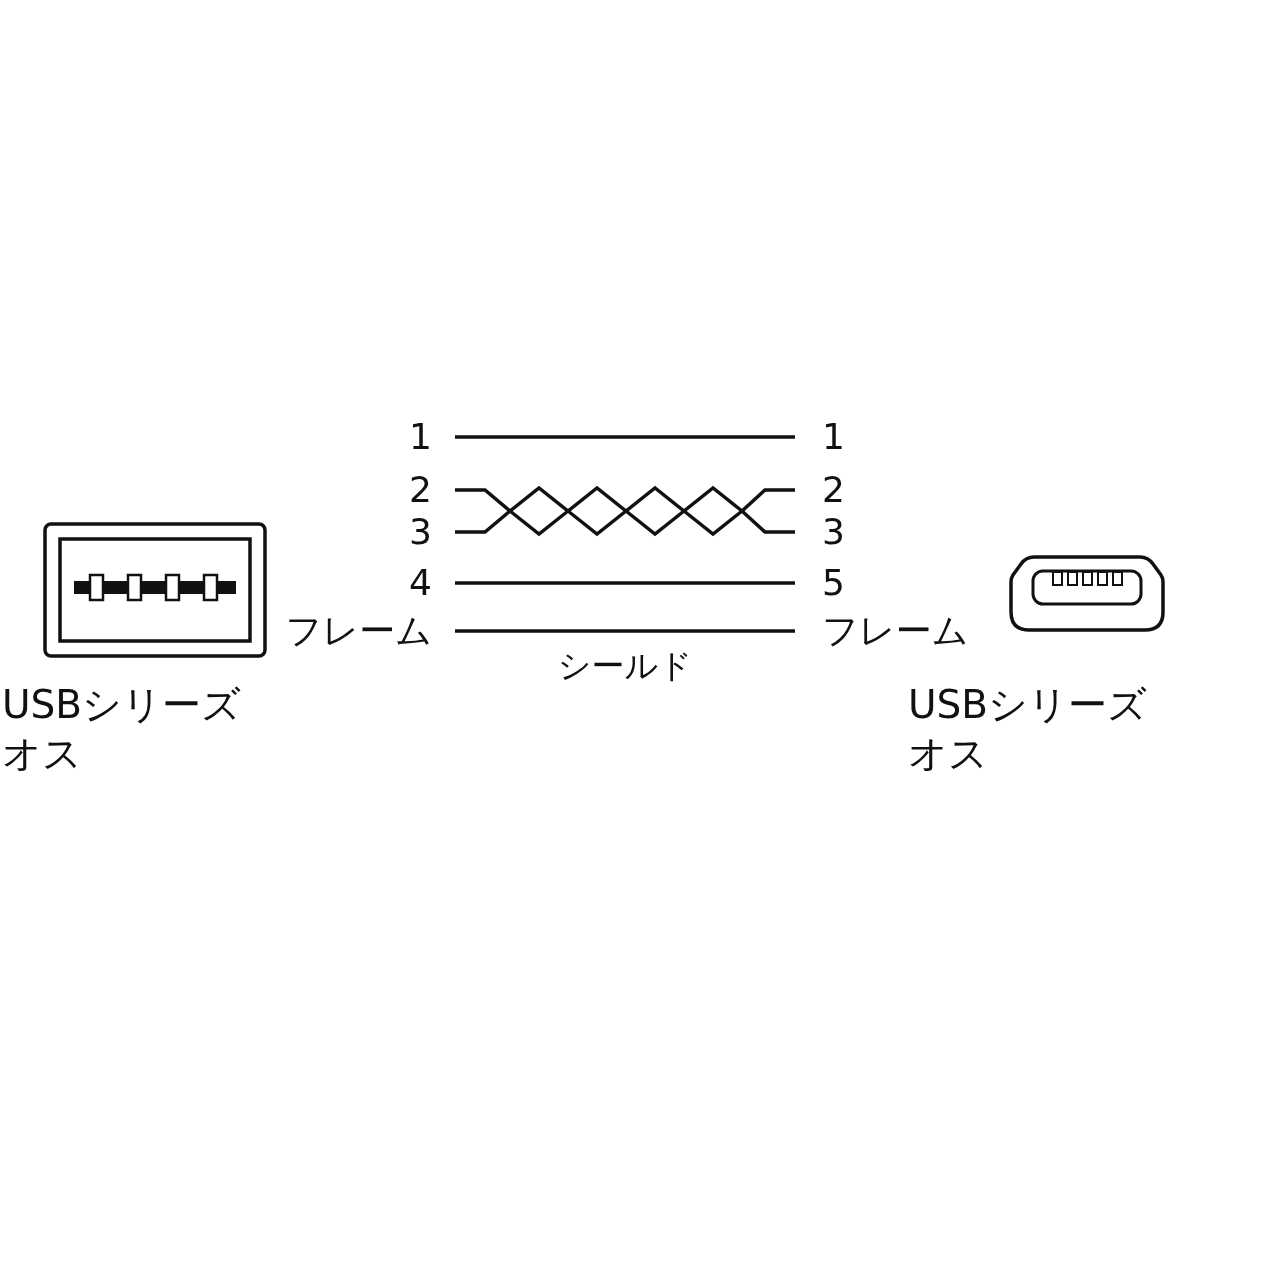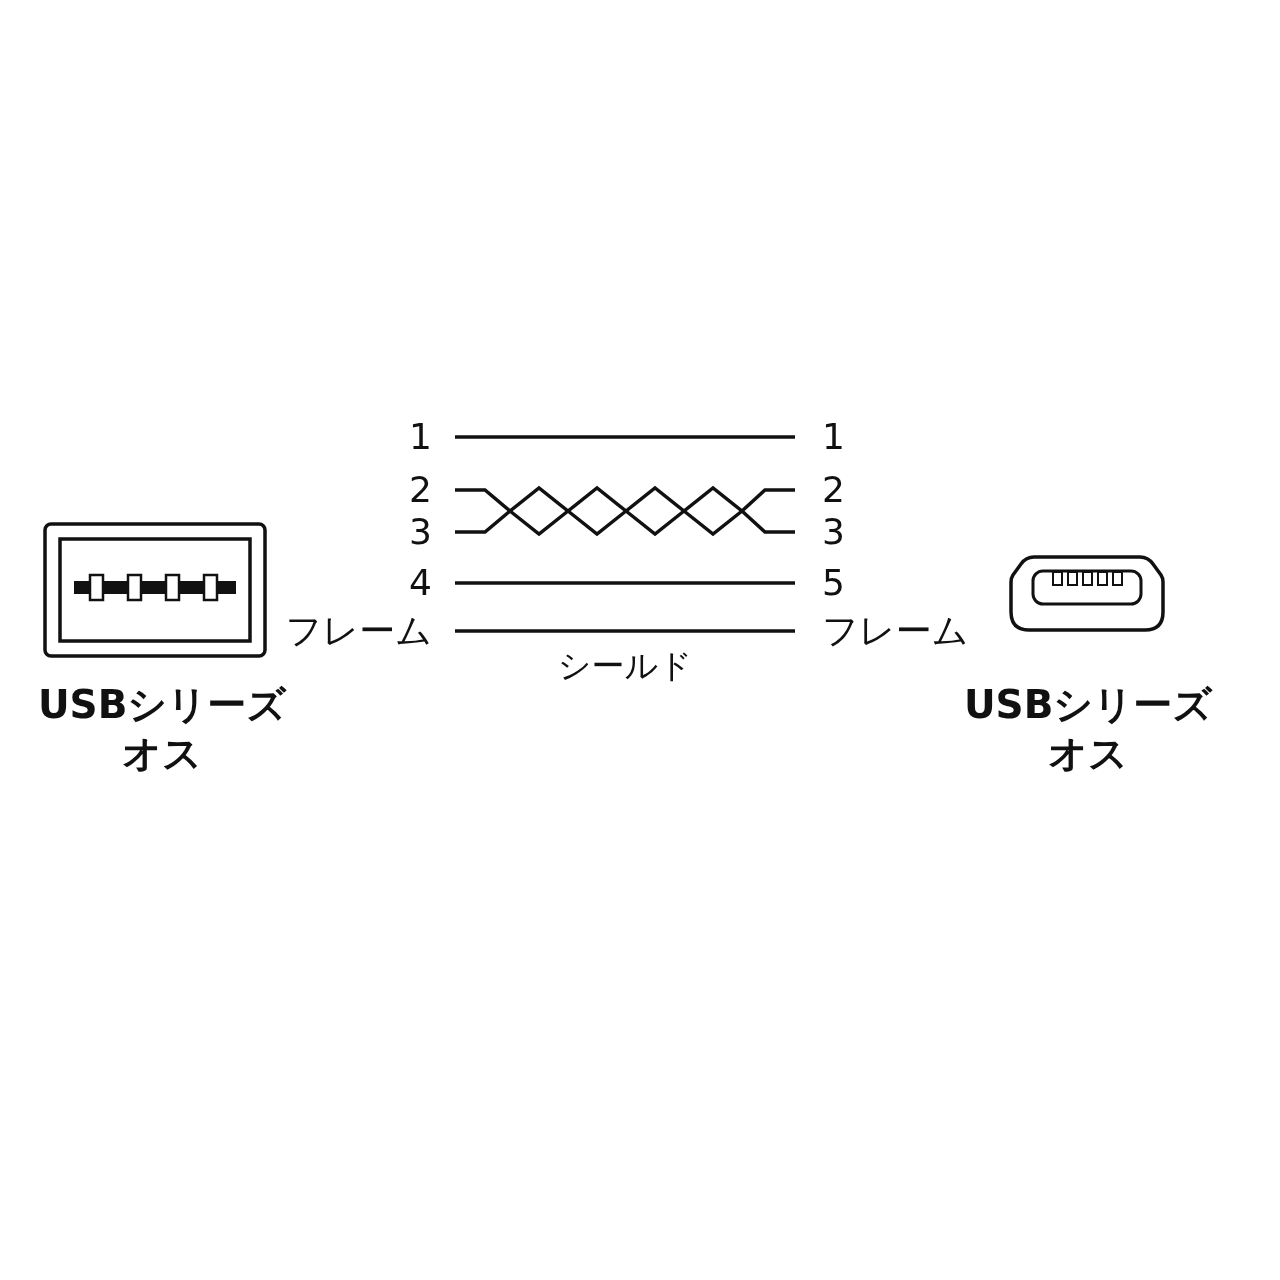--- a/index.html
+++ b/index.html
@@ -21,22 +21,21 @@
   .pin-label.left{right:848px;text-align:right;width:220px;}
   .pin-label.right{left:822px;text-align:left;width:220px;}
   .shield-label{
     position:absolute;
     left:505px;top:644px;width:240px;
     text-align:center;
     font-size:33px;font-weight:500;
   }
   .caption{
     position:absolute;
-    text-align:center;
-    font-size:39px;font-weight:700;
+    font-size:39px;font-weight:400;
     line-height:49px;
   }
   .caption.left-cap{left:2px;top:680px;width:320px;}
   .caption.right-cap{left:908px;top:680px;width:360px;}
 </style>
 </head>
 <body>
 
 <div id="canvas">
 

